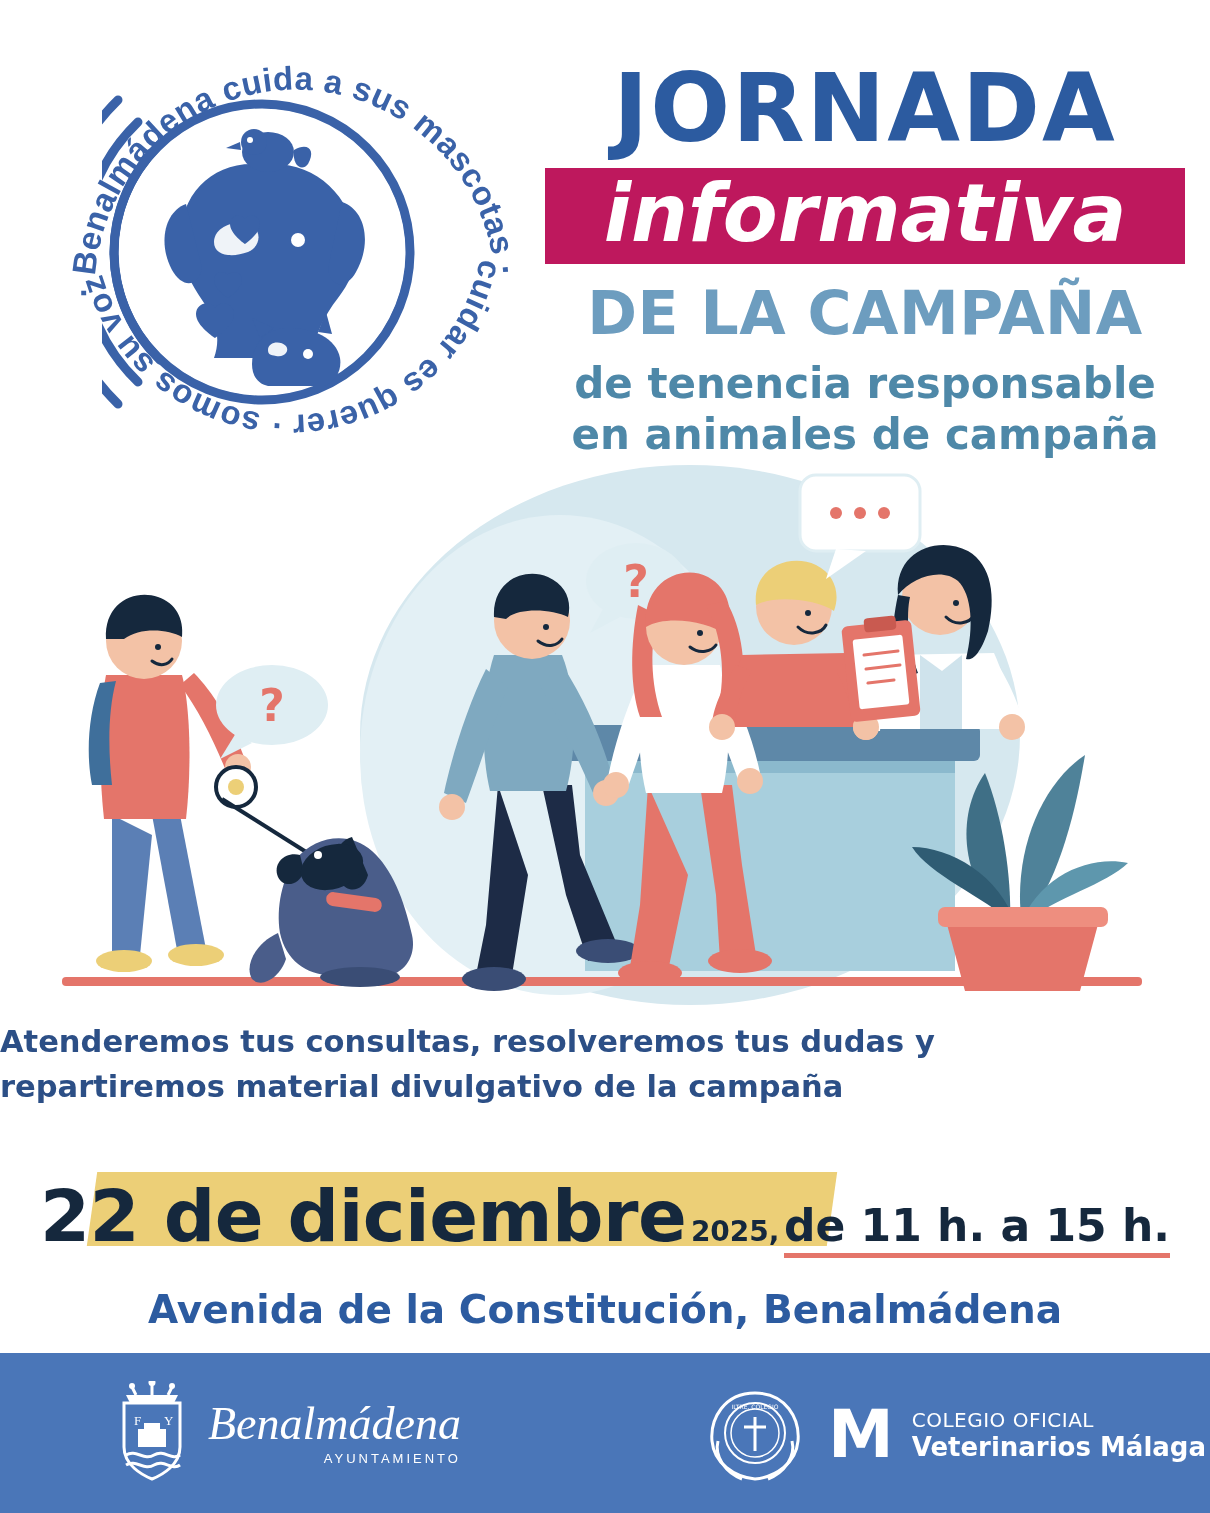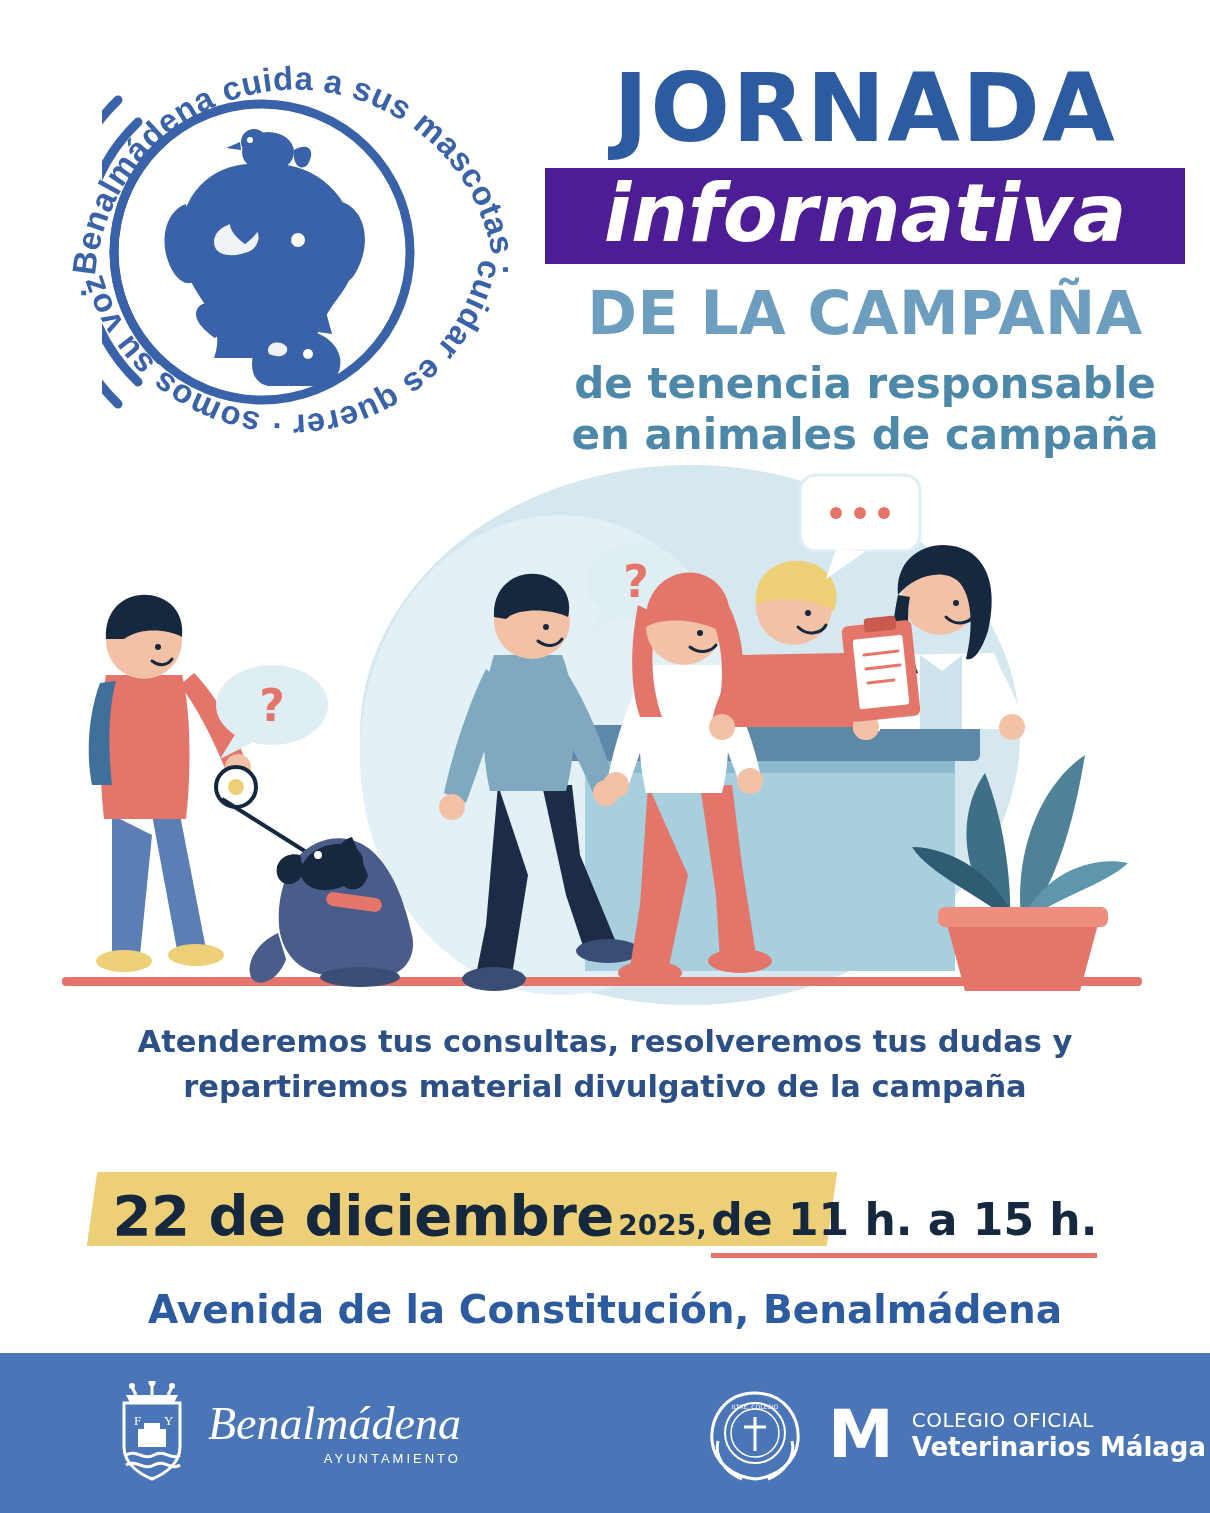--- a/index.html
+++ b/index.html
@@ -57,21 +57,21 @@
     font-size: 94px;
     font-weight: bold;
     color: #2c5ba0;
     letter-spacing: 2px;
     line-height: 1.0;
     font-family: "DejaVu Sans", sans-serif;
     margin-top: 28px;
   }
   .t-informativa-bar {
     margin-top: 12px;
-    background: #4c1d95;
+    background: #be185d;
     padding: 6px 0 10px 0;
     width: 100%;
   }
   .t-informativa {
     font-size: 80px;
     font-weight: bold;
     color: #ffffff;
     font-style: italic;
     line-height: 1.0;
     font-family: "DejaVu Sans", sans-serif;
@@ -98,21 +98,20 @@
     position: absolute;
     left: 0; top: 455px;
     width: 1210px; height: 560px;
   }
 
   
   .body-text {
     position: absolute;
     left: 0; top: 1020px;
     width: 1210px;
-    text-align: center;
     color: #2c4f86;
     font-size: 30.5px;
     font-weight: bold;
     line-height: 1.47;
     font-family: "DejaVu Sans", sans-serif;
   }
 
   
   .date-row {
     position: absolute;
@@ -128,39 +127,39 @@
     transform: skewX(-8deg);
   }
   .date-line {
     position: absolute;
     left: 0; top: 0; width: 1210px;
     text-align: center;
     white-space: nowrap;
     line-height: 96px;
   }
   .d-main {
-    font-size: 56px;
+    font-size: 72px;
     font-weight: bold;
     color: #15283d;
     font-family: "DejaVu Sans", sans-serif;
     letter-spacing: -0.5px;
   }
   .d-year {
     font-size: 28px;
     font-weight: bold;
     color: #15283d;
     font-family: "DejaVu Sans", sans-serif;
   }
   .d-hours {
     font-size: 44px;
     font-weight: bold;
     color: #15283d;
     font-family: "DejaVu Sans", sans-serif;
     border-bottom: 5px solid #e4756a;
-    padding-bottom: 8px;
+    padding-bottom: 2px;
   }
 
   .address {
     position: absolute;
     left: 0; top: 1272px;
     width: 1210px;
     text-align: center;
     font-size: 39px;
     font-weight: bold;
     color: #2c5ba0;

